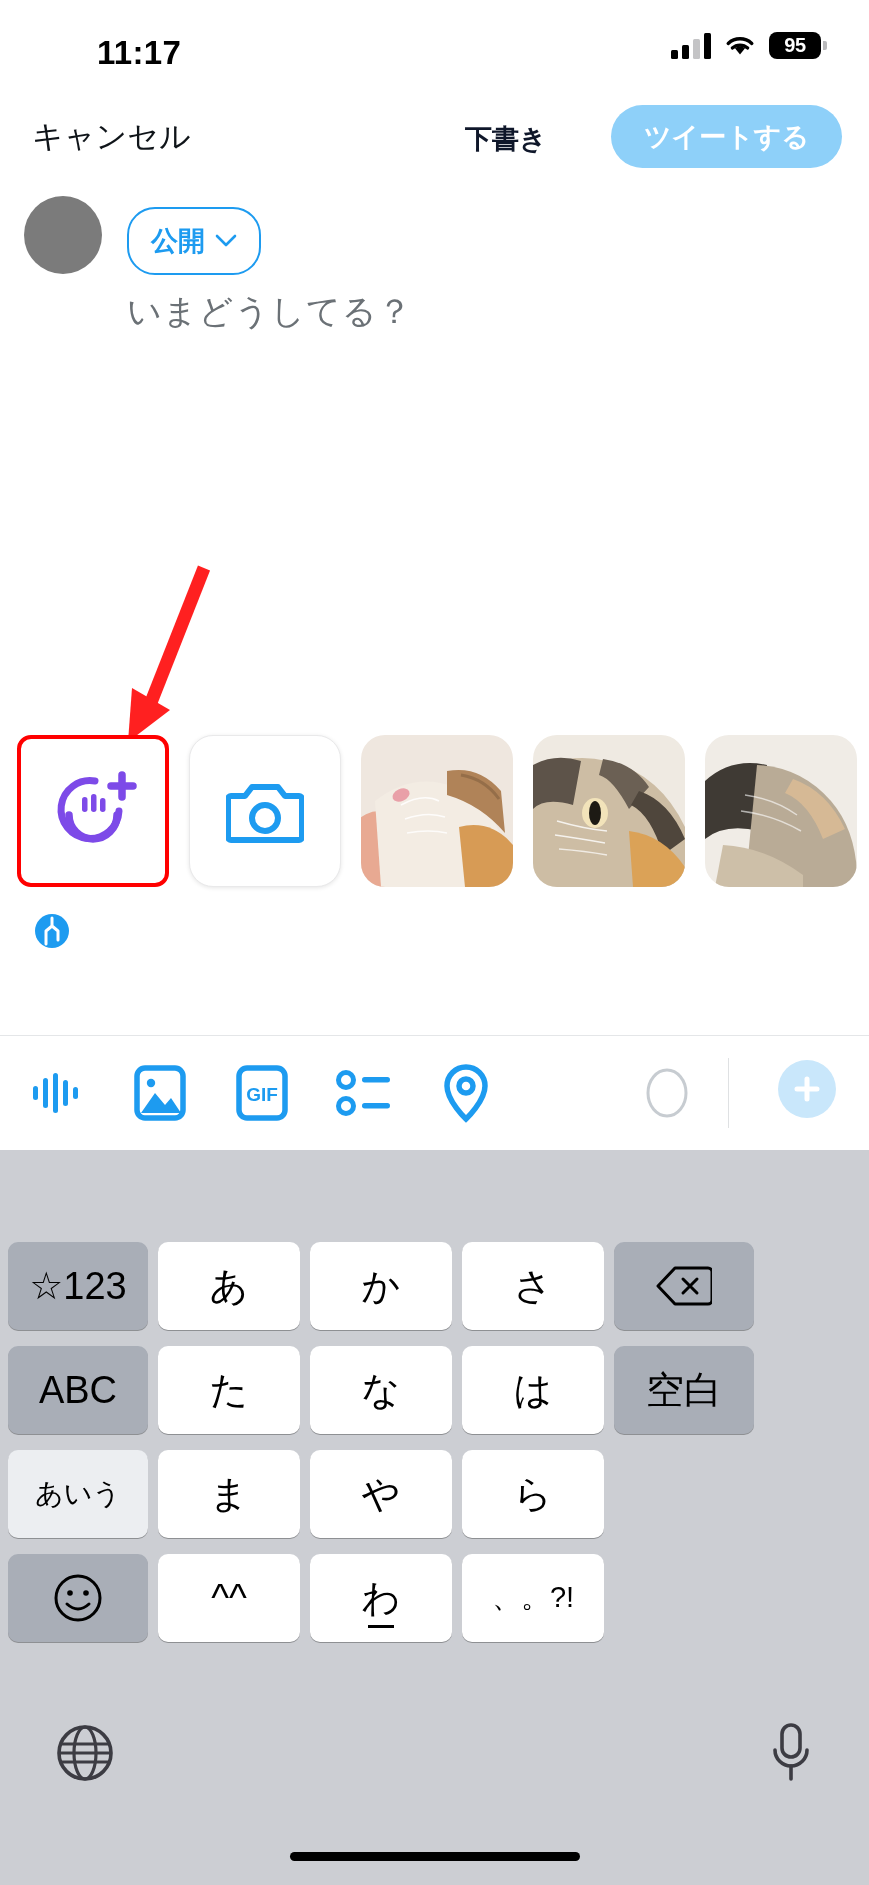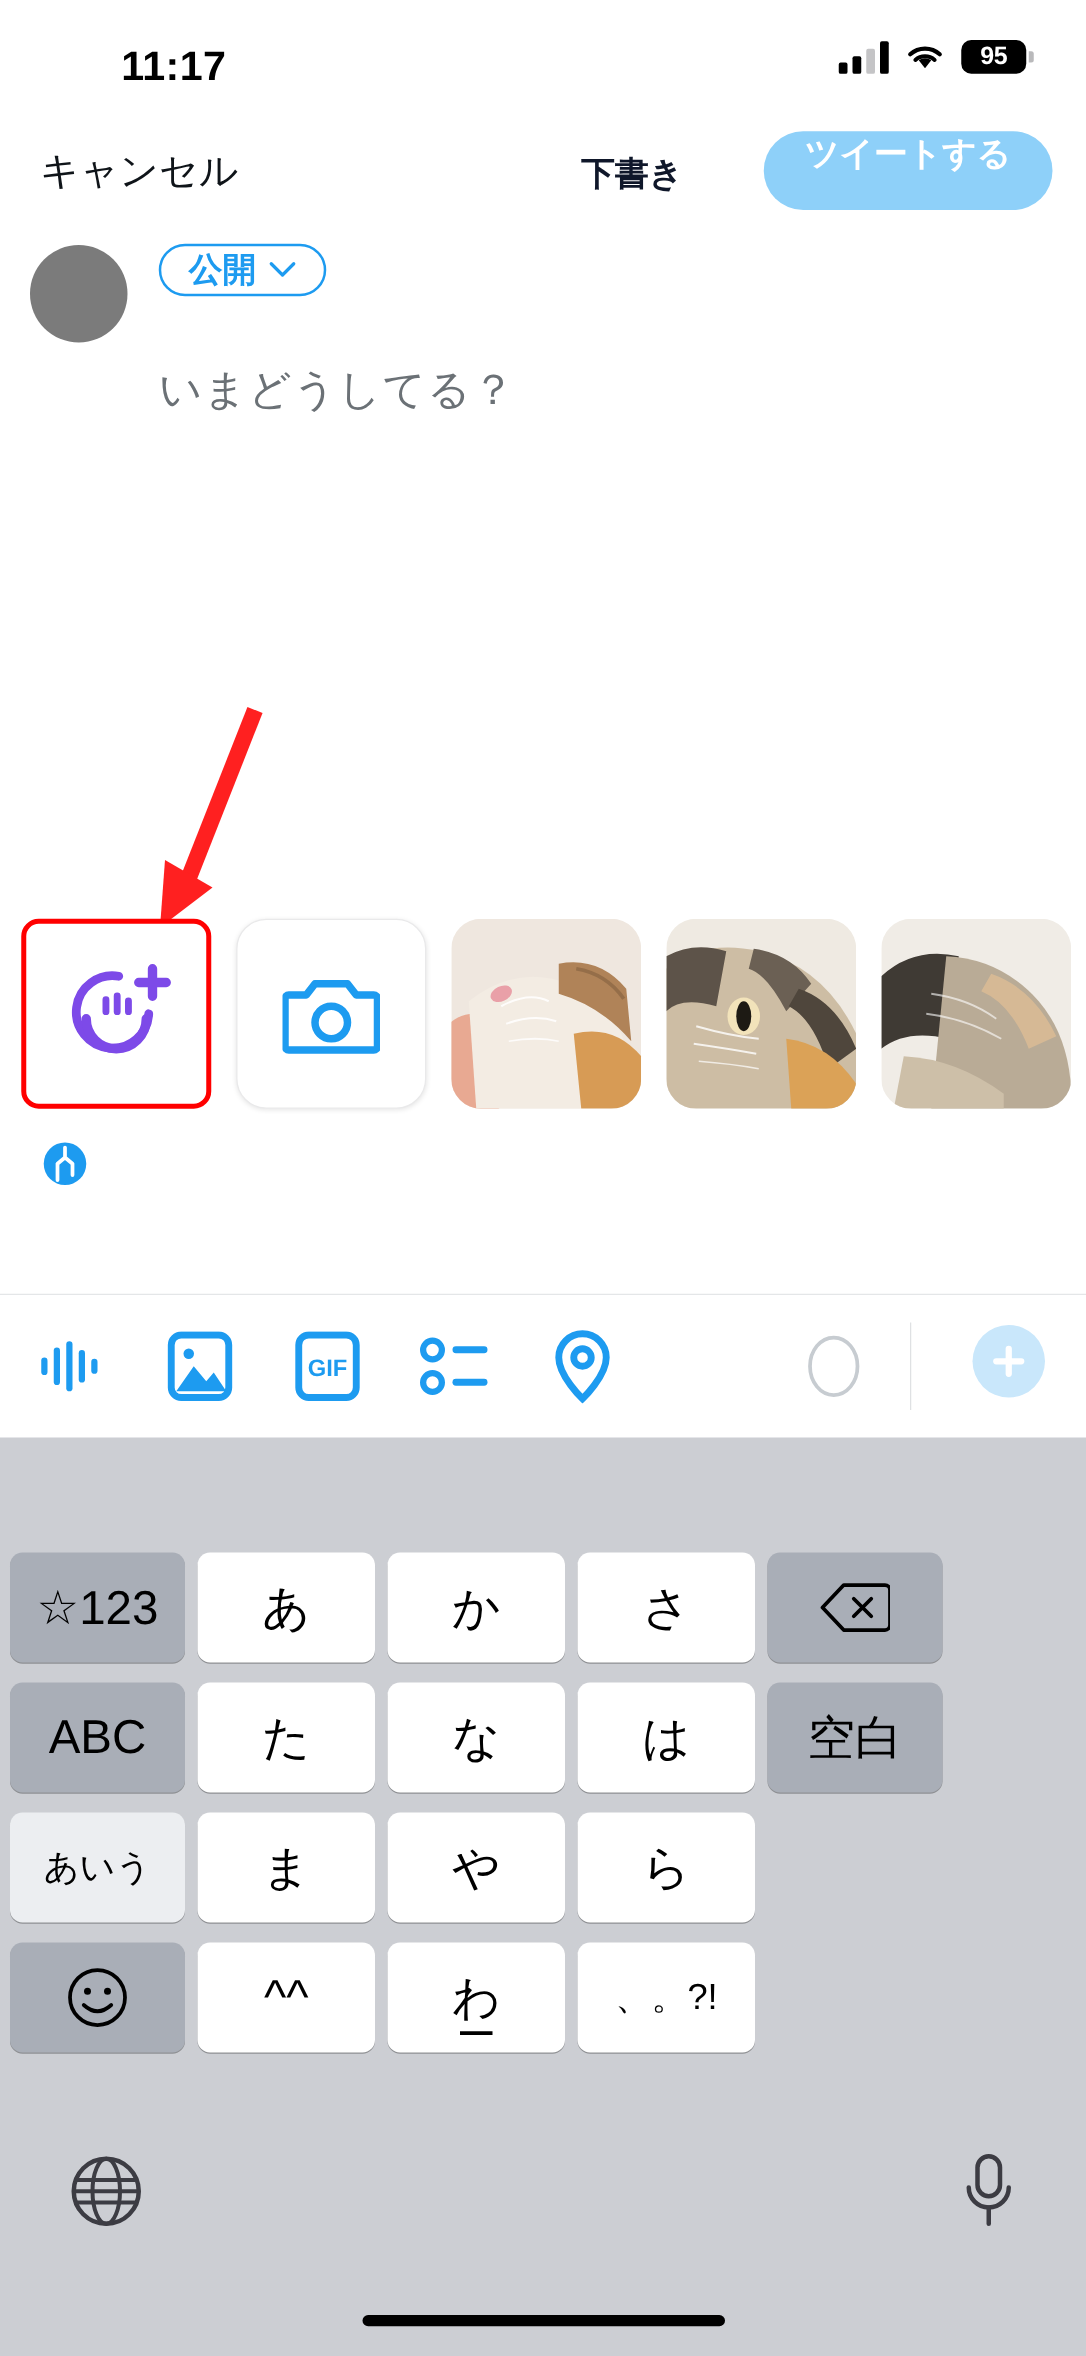--- a/index.html
+++ b/index.html
@@ -59,34 +59,34 @@
     font-size: 31px; color: #0f1419;
   }
   .nav-draft {
     position: absolute; left: 465px; top: 25px;
     font-size: 27px; color: #0f172a; font-weight: 700;
   }
   .nav-tweet {
     position: absolute; right: 27px; top: 9px;
     width: 231px; height: 63px;
     background: #8ed0f9; border-radius: 32px;
-    display: flex; justify-content: center;
+    display: flex; align-items: center; justify-content: center;
   }
   .nav-tweet span { color: #ffffff; font-size: 27px; font-weight: 700; }
 
   
   .composer { position: absolute; top: 186px; left: 0; width: 869px; }
   .avatar {
     position: absolute; left: 24px; top: 10px;
     width: 78px; height: 78px; border-radius: 50%;
     background: #7b7b7b;
   }
   .audience-pill {
-    position: absolute; left: 127px; top: 9px;
-    height: 42px; padding: 0 22px;
+    position: absolute; left: 127px; top: 21px;
+    height: 68px; padding: 0 22px;
     border: 2px solid #1d9bf0; border-radius: 28px;
     display: flex; align-items: center; gap: 10px;
     background: #fff;
   }
   .audience-pill span { color: #1d9bf0; font-size: 27px; font-weight: 700; }
   .chev-dn { width: 22px; height: 14px; }
   .placeholder {
     position: absolute; left: 127px; top: 103px;
     font-size: 34px; color: #6b7176; letter-spacing: 1px;
   }

